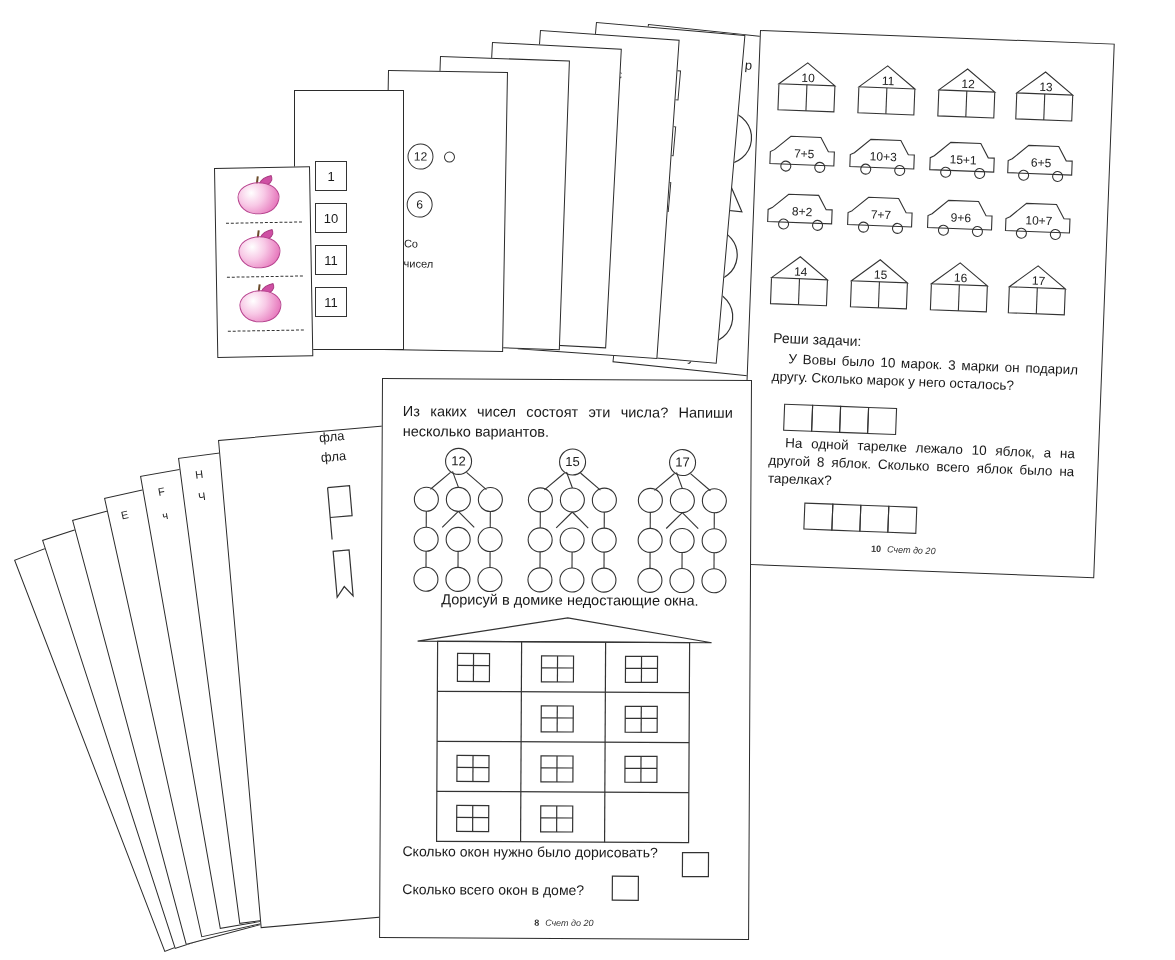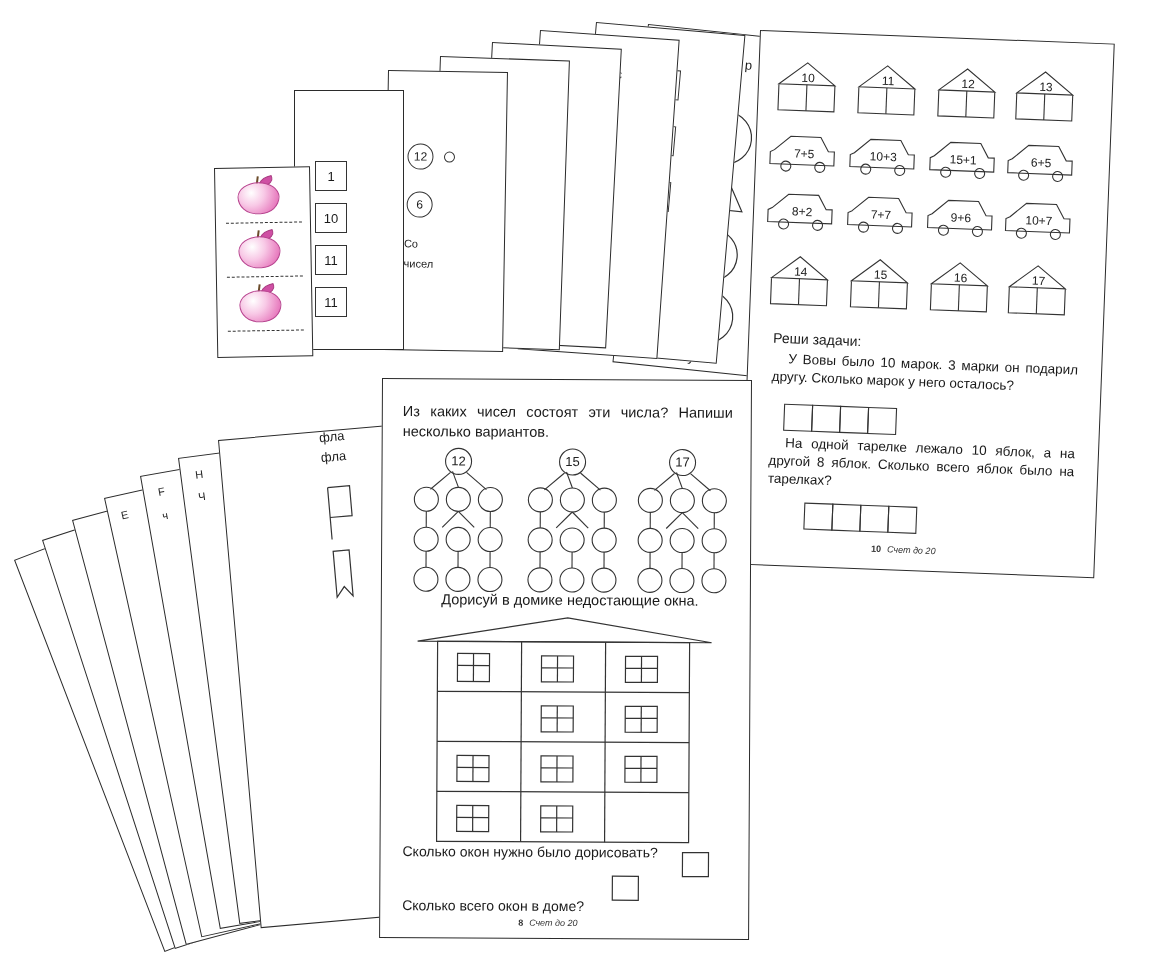--- a/index.html
+++ b/index.html
@@ -457,21 +457,21 @@
       </g>
     </svg>
 
     <div class="tiny-text" style="position:absolute; left:63px; top:74px; width:26px; text-align:center; font-size:13px;">12</div>
     <div class="tiny-text" style="position:absolute; left:177px; top:74px; width:26px; text-align:center; font-size:13px;">15</div>
     <div class="tiny-text" style="position:absolute; left:287px; top:74px; width:26px; text-align:center; font-size:13px;">17</div>
 
     <div style="position:absolute; left:28px; top:212px; width:320px; font-size:14.5px; text-align:center;">Дорисуй в домике недостающие окна.</div>
 
     <div style="position:absolute; left:22px; top:464px; font-size:14px;">Сколько окон нужно было дорисовать?</div>
-    <div style="position:absolute; left:22px; top:518px; font-size:14px;text-align:right;">Сколько всего окон в доме?</div>
-
-    <div class="pagefoot" style="left:138px; top:538px;">
+    <div style="position:absolute; left:22px; top:502px; font-size:14px;text-align:right;">Сколько всего окон в доме?</div>
+
+    <div class="pagefoot" style="left:154px; top:538px;">
       <span class="num">8</span><span style="font-style:italic;">Счет до 20</span>
     </div>
   </div>
 
 
 </div>
 
 </body></html>

